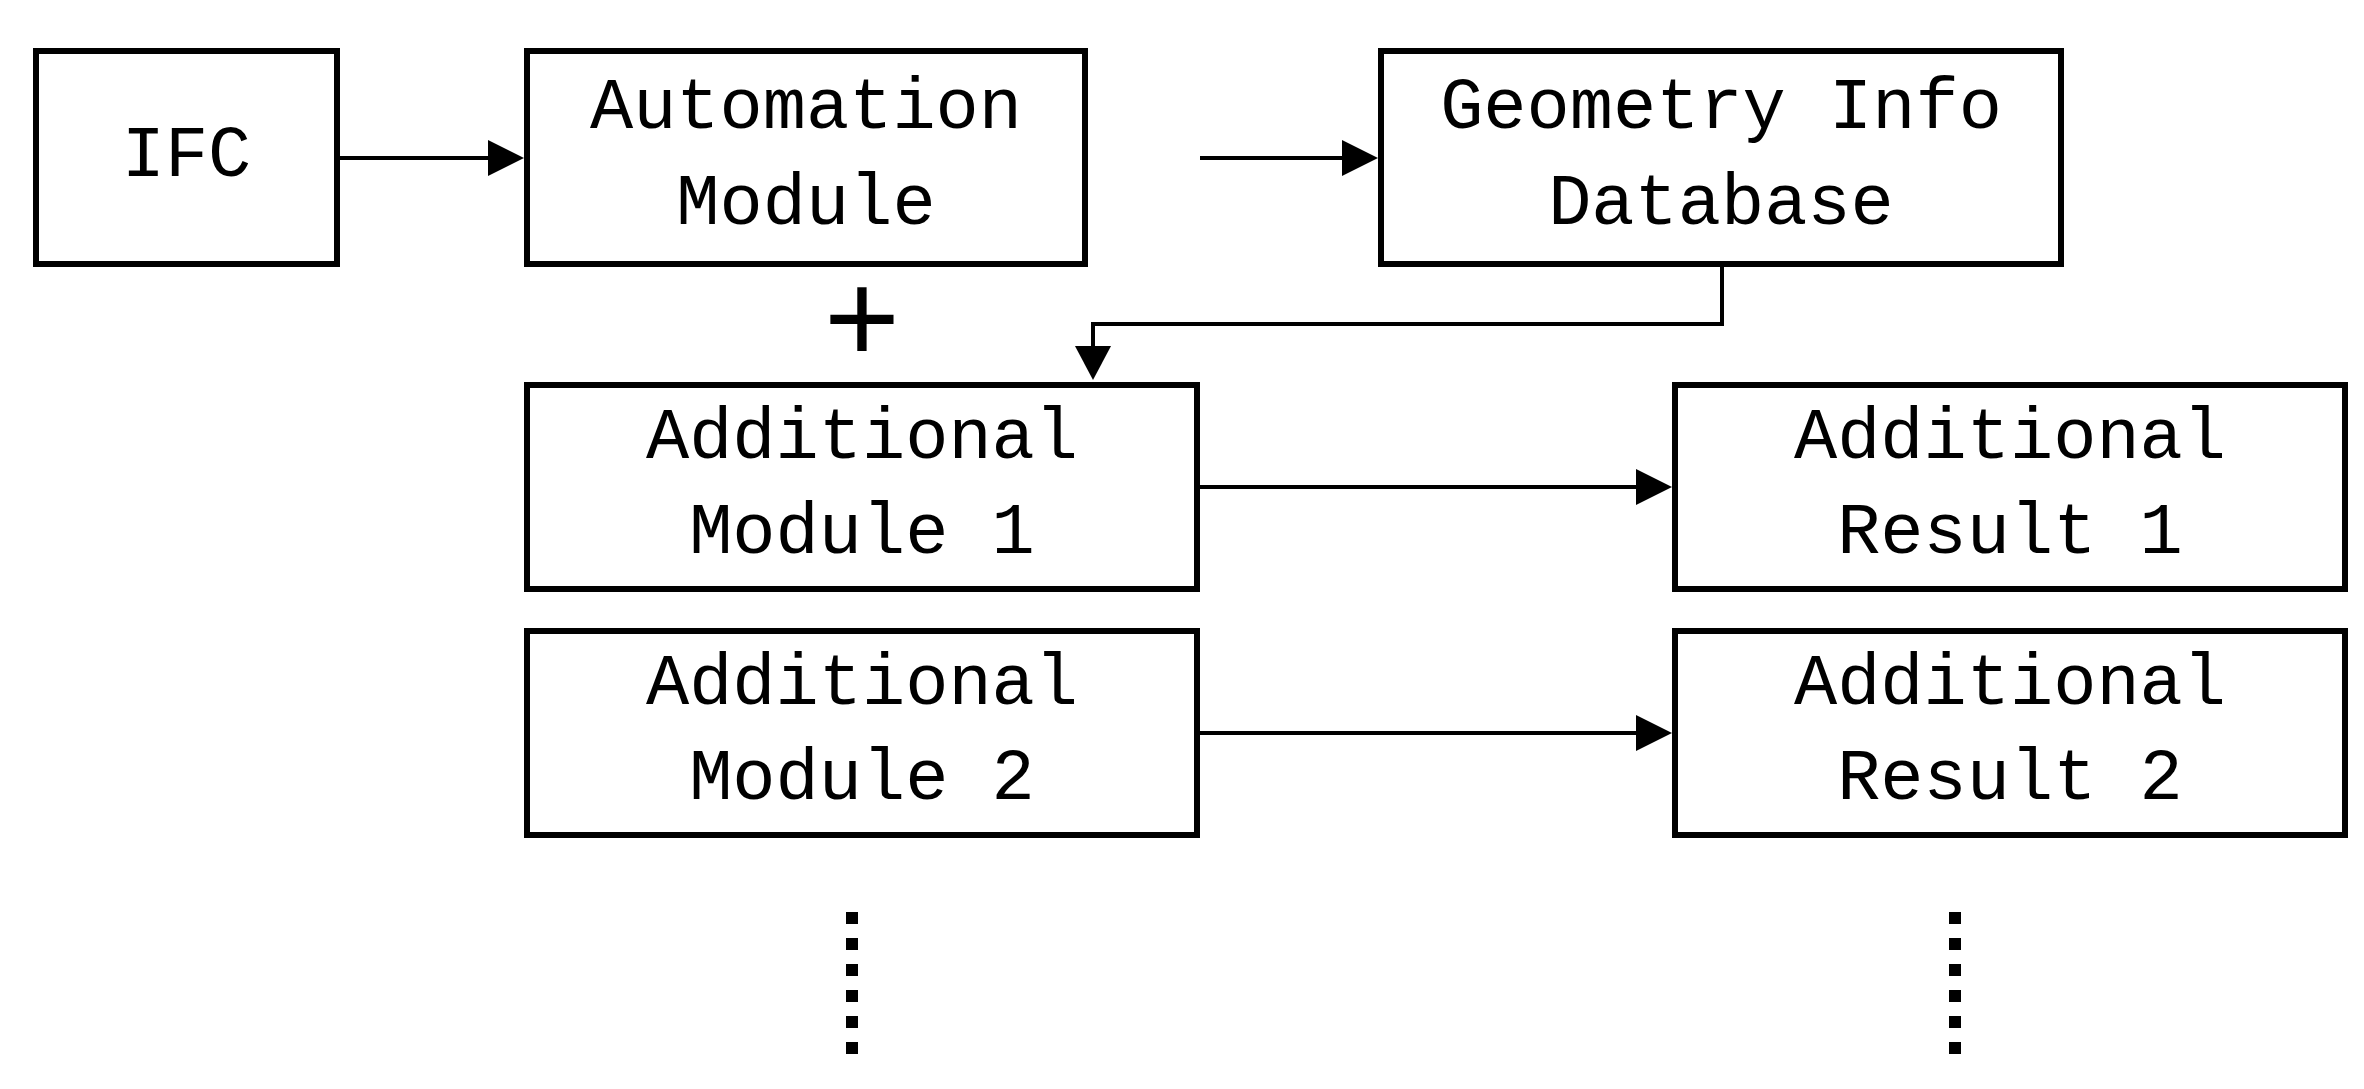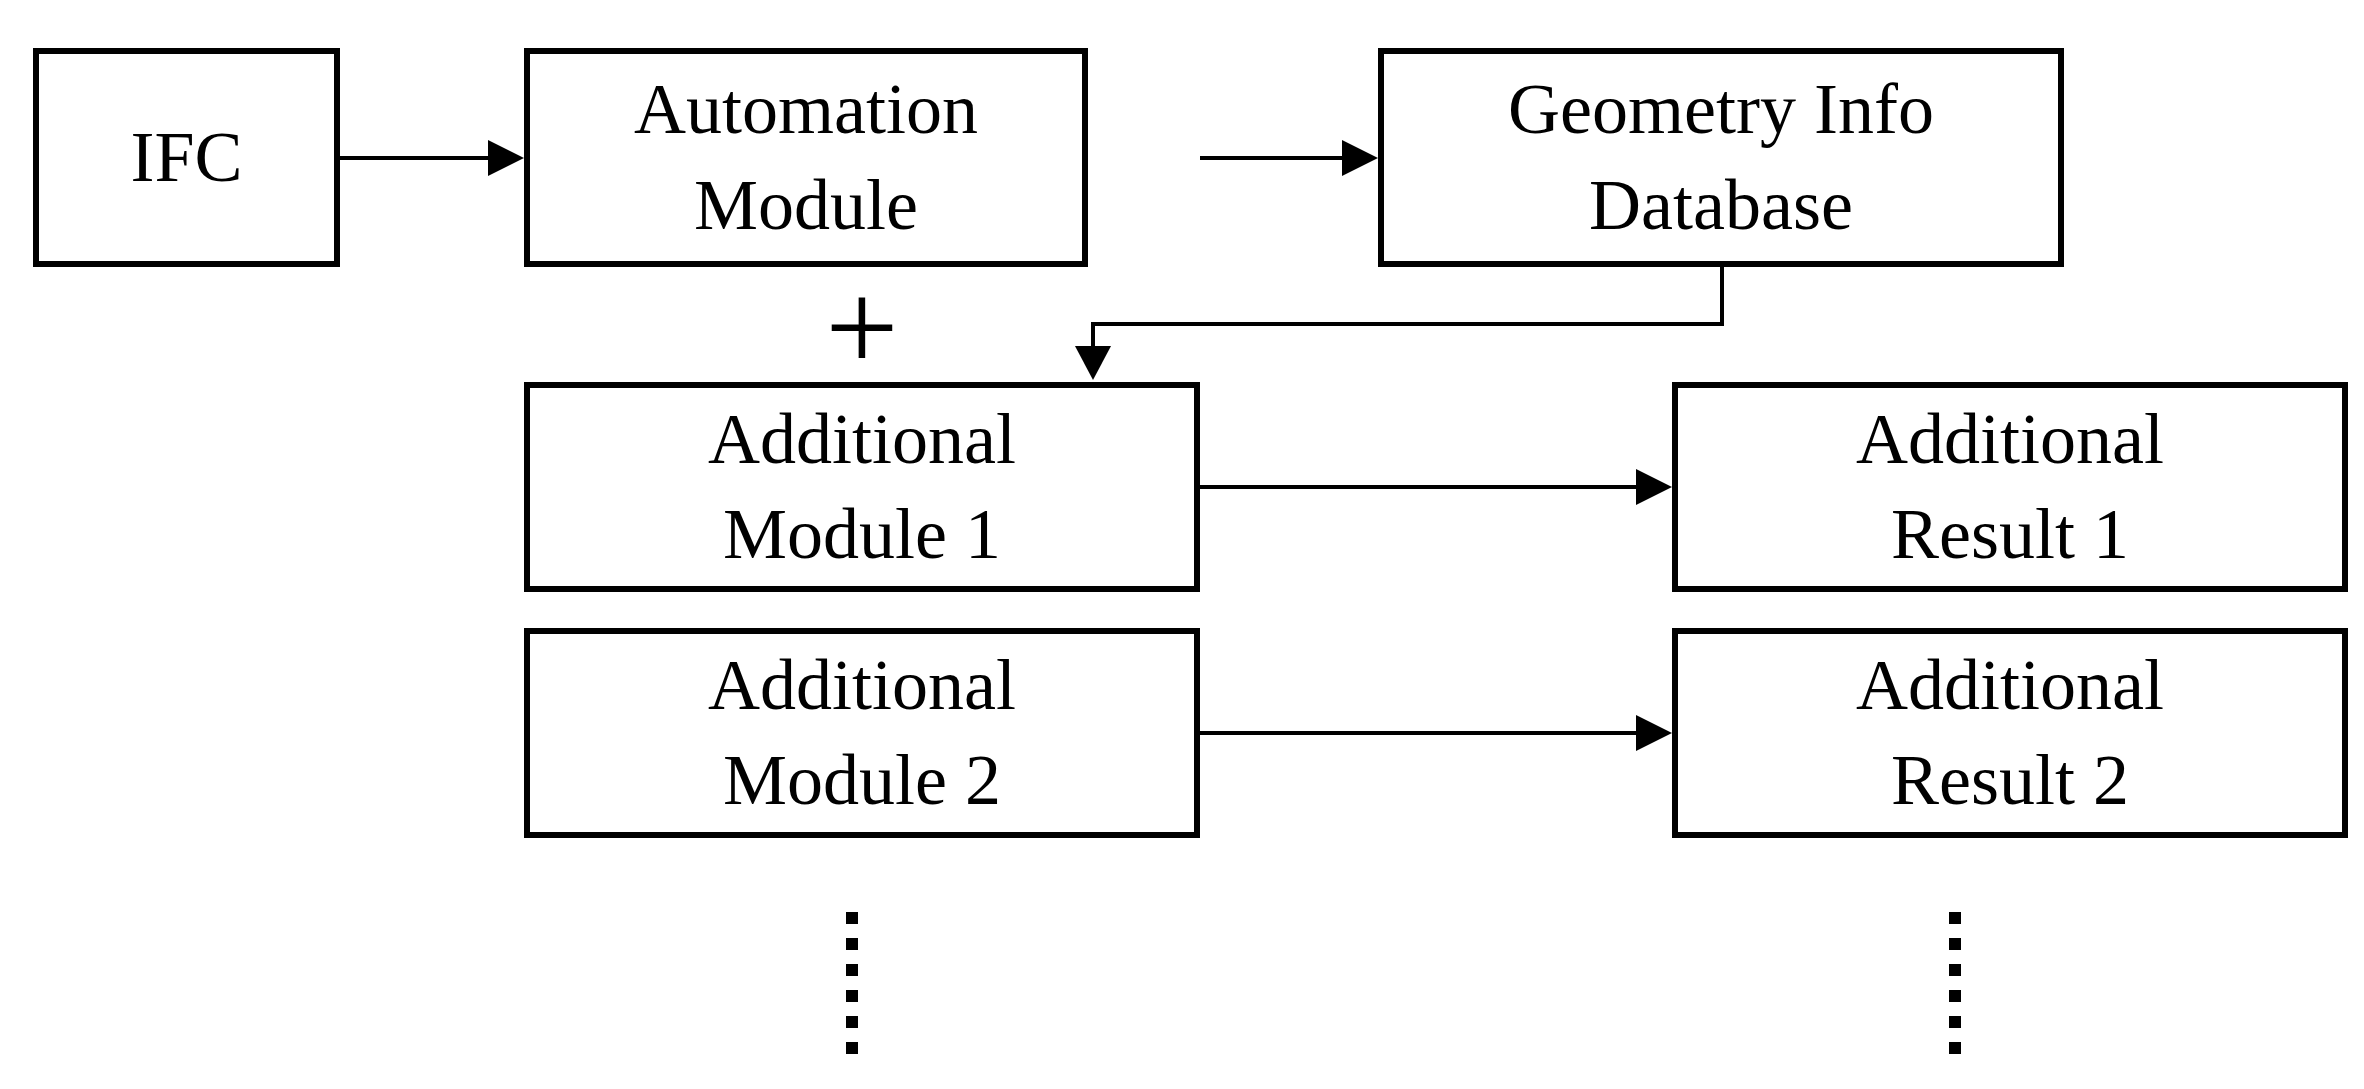--- a/index.html
+++ b/index.html
@@ -5,21 +5,21 @@
   html, body {
     margin: 0;
     padding: 0;
     background: #ffffff;
   }
   .canvas {
     position: relative;
     width: 2364px;
     height: 1089px;
     background: #ffffff;
-    font-family: Liberation Serif, serif;
+    font-family: Liberation Mono, monospace;
     overflow: hidden;
   }
   .connectors {
     position: absolute;
     left: 0;
     top: 0;
     width: 2364px;
     height: 1089px;
     pointer-events: none;
   }

